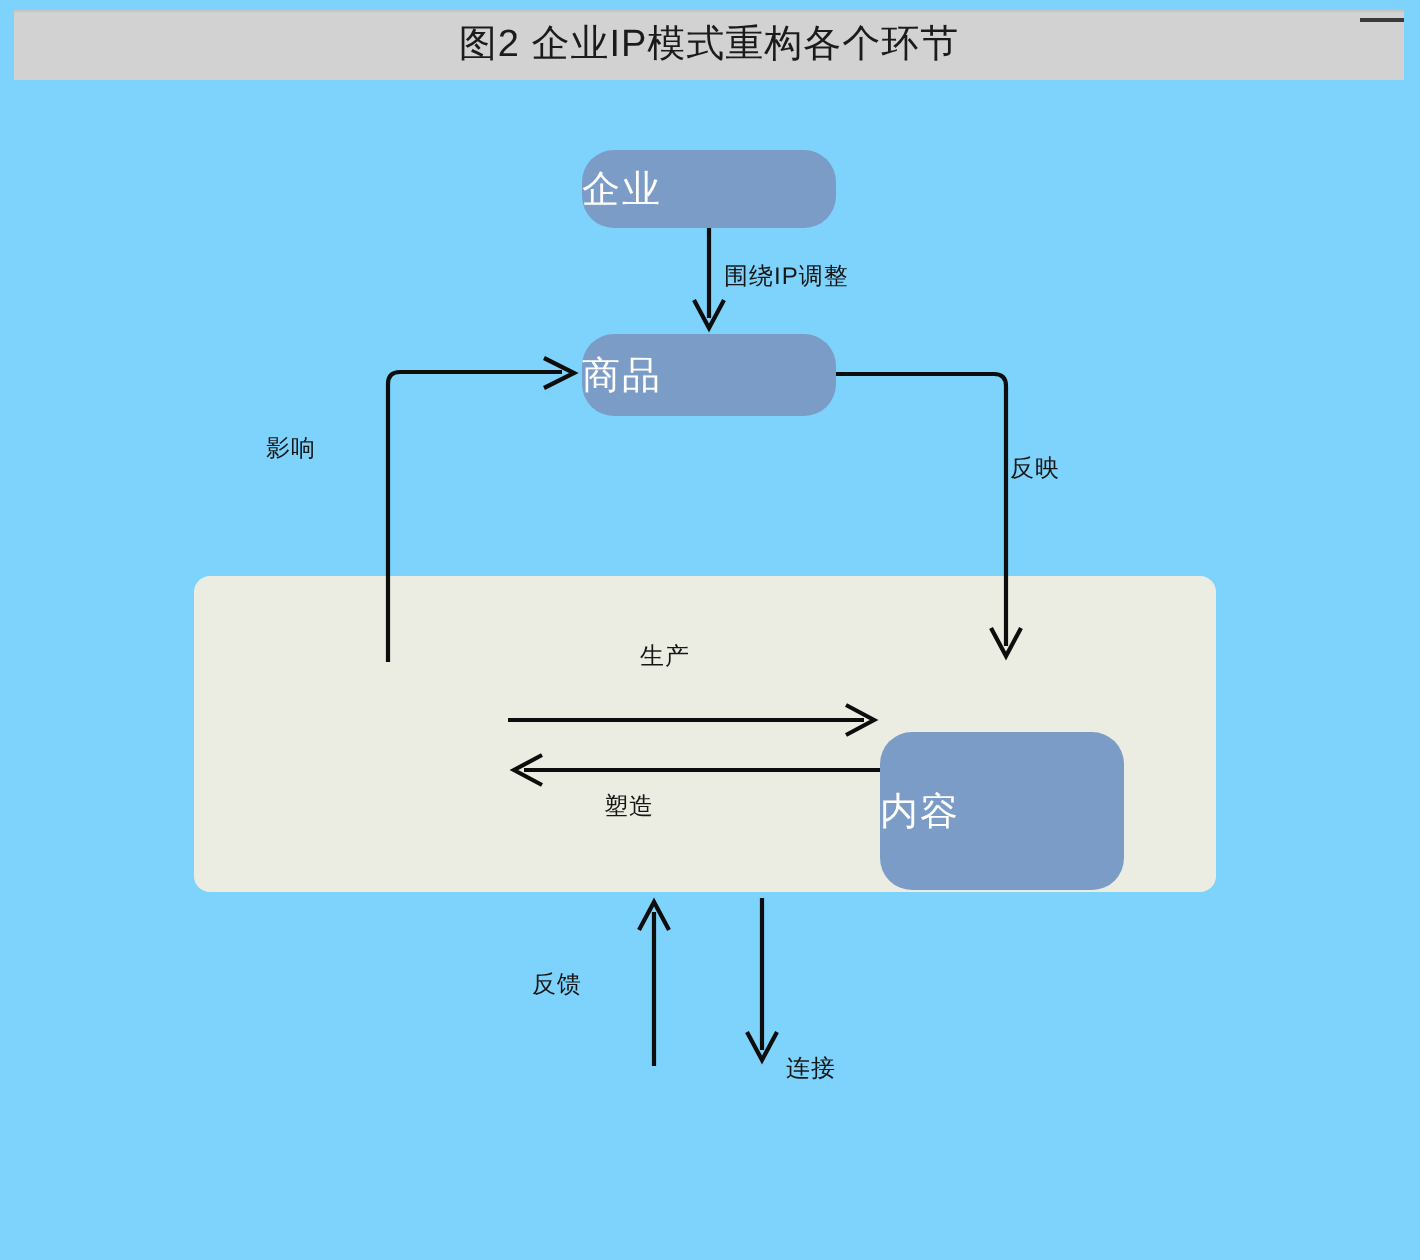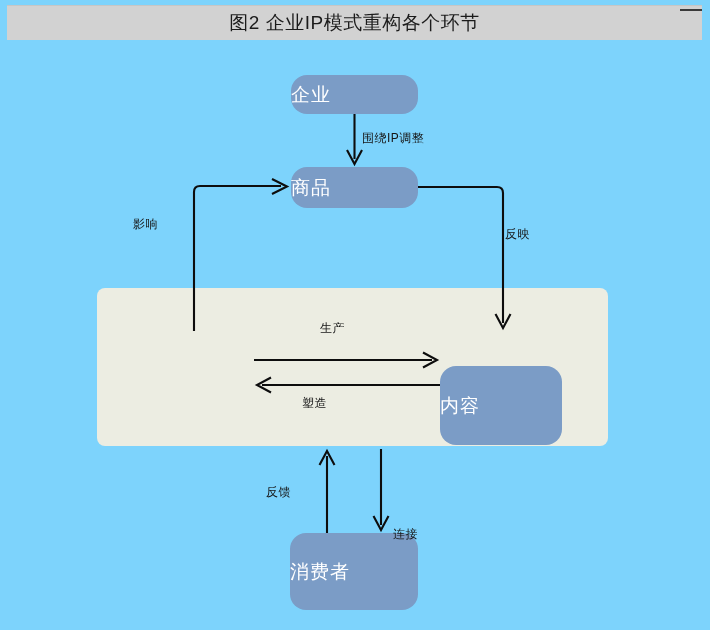--- a/index.html
+++ b/index.html
@@ -172,23 +172,20 @@
 
   <div class="node" id="node-product">
     <span>商品</span>
   </div>
 
 
   <div class="node" id="node-content">
     <span>内容</span>
   </div>
 
-  <div class="node" id="node-consumer">
-    <span>消费者</span>
-  </div>
 
   <div class="edge-label" id="label-adjust">围绕IP调整</div>
   <div class="edge-label" id="label-influence">影响</div>
   <div class="edge-label" id="label-reflect">反映</div>
   <div class="edge-label" id="label-produce">生产</div>
   <div class="edge-label" id="label-shape">塑造</div>
   <div class="edge-label" id="label-feedback">反馈</div>
   <div class="edge-label" id="label-connect">连接</div>
 
 </div>

